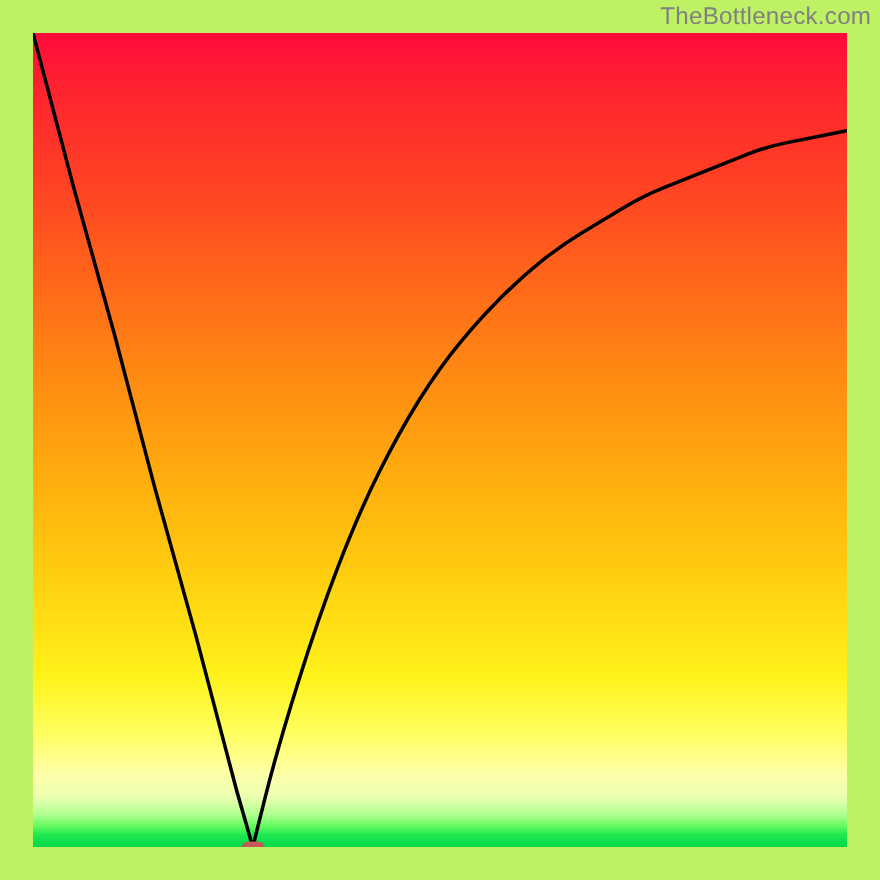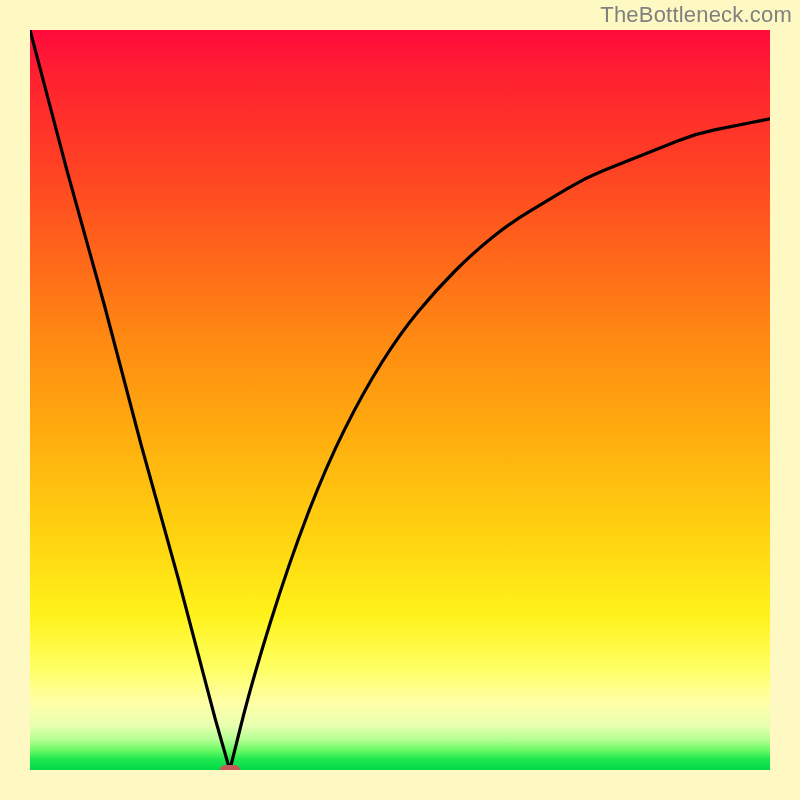--- a/index.html
+++ b/index.html
@@ -10,21 +10,21 @@
     overflow: hidden;
     background: #000;
     font-family: Arial, Helvetica, sans-serif;
   }
   .frame {
     position: absolute;
     top: 0;
     left: 0;
     width: 800px;
     height: 800px;
-    background: #fef9c3;
+    background: #bef264;
   }
   
   .plot-wrap {
     position: absolute;
     top: 30px;
     left: 30px;
     width: 740px;
     height: 740px;
     overflow: hidden;
   }

